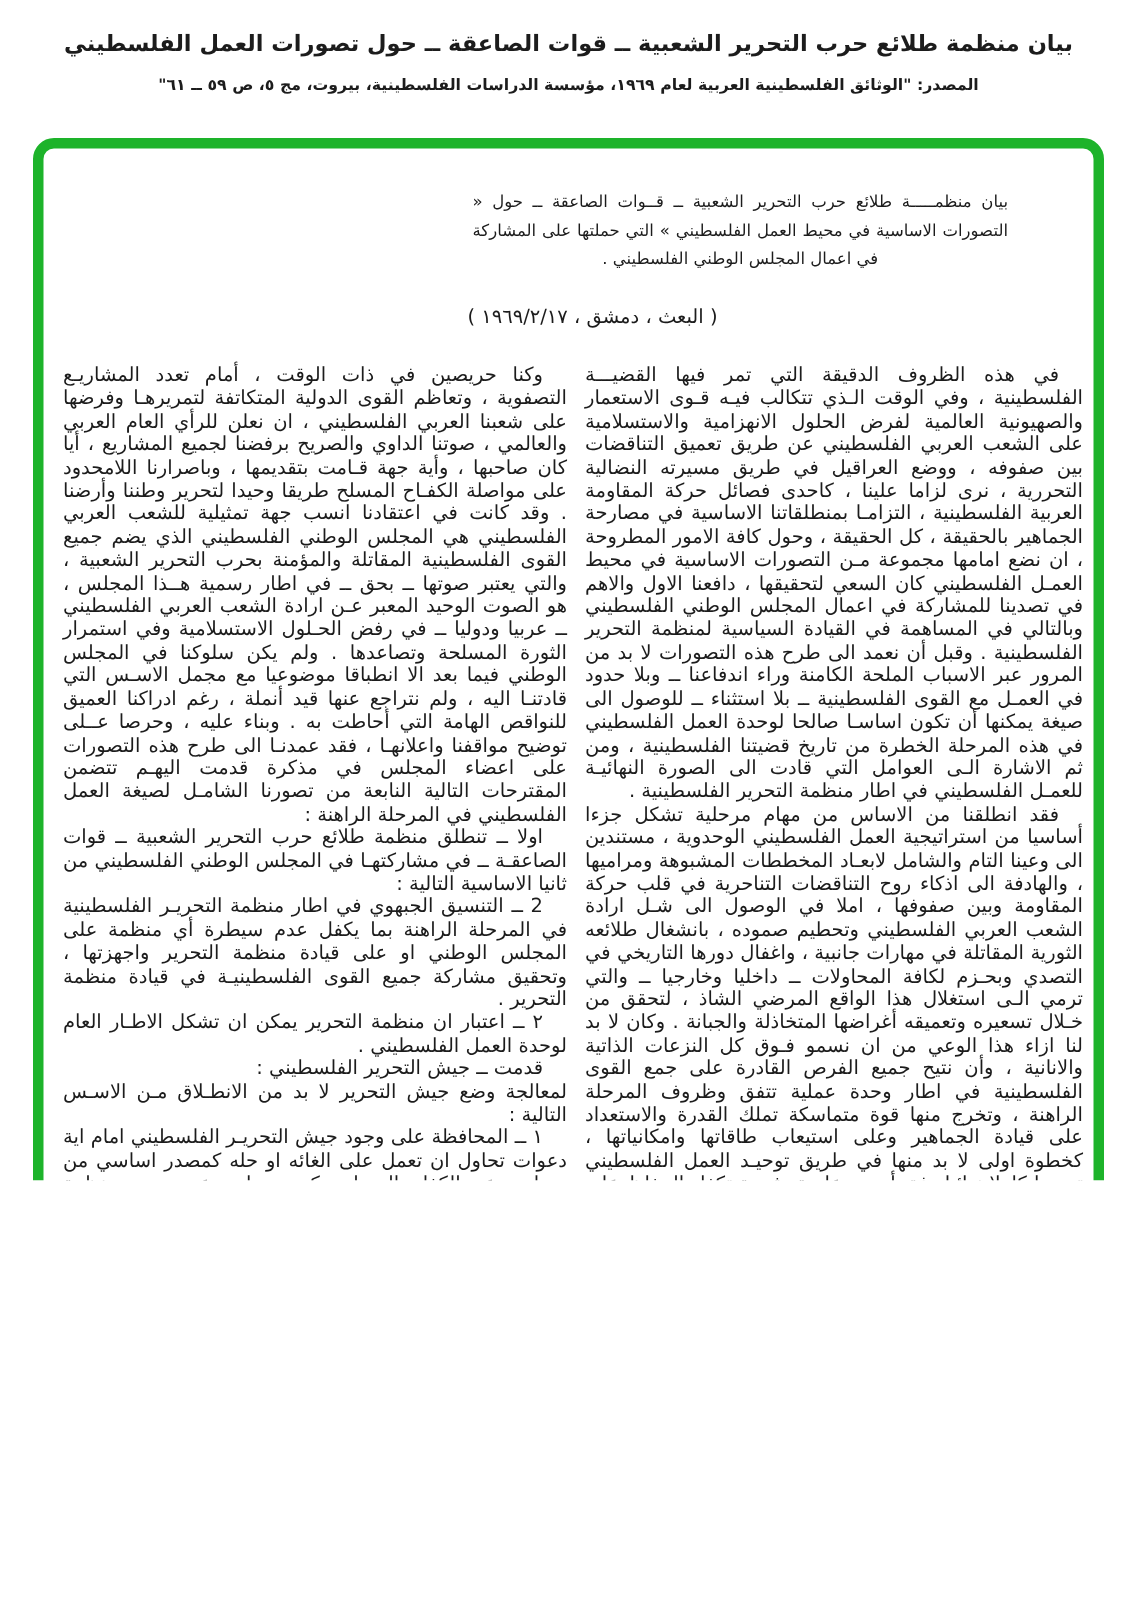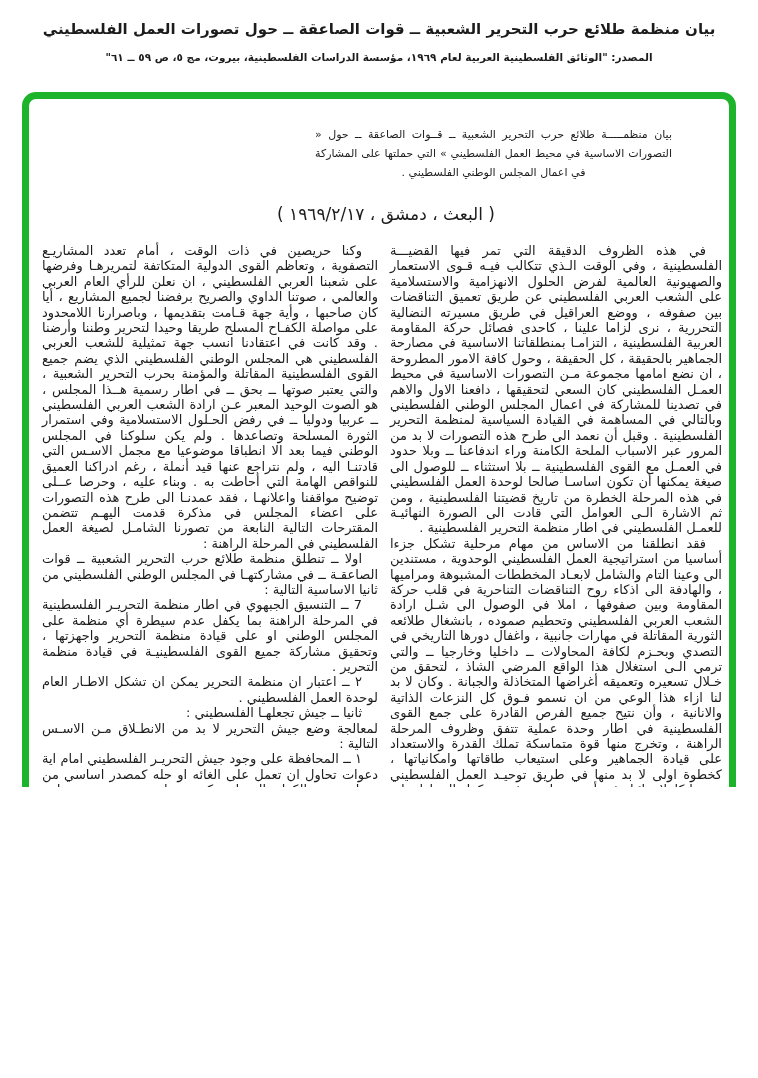--- a/index.html
+++ b/index.html
@@ -37,21 +37,21 @@
     background:var(--paper);
   }
   .doc-heading{
     position:absolute;top:26px;right:57px;width:357px;
     font-size:11px;font-weight:normal;line-height:19px;
     text-align:justify;text-align-last:center;
     direction:rtl;
   }
   .doc-dateline{
     position:absolute;top:105px;left:266px;width:200px;
-    font-size:17px;
+    font-size:13px;
     text-align:center;
     direction:rtl;
     white-space:nowrap;
   }
   .col{
     position:absolute;top:144px;
     font-size:13px;line-height:15.4px;
     text-align:justify;
     direction:rtl;
   }
@@ -79,23 +79,23 @@
     <div class="doc-dateline">( البعث ، دمشق ، ١٩٦٩/٢/١٧ )</div>
 
     <div class="col col-right">
       <p>في هذه الظروف الدقيقة التي تمر فيها القضيـــة الفلسطينية ، وفي الوقت الـذي تتكالب فيـه قـوى الاستعمار والصهيونية العالمية لفرض الحلول الانهزامية والاستسلامية على الشعب العربي الفلسطيني عن طريق تعميق التناقضات بين صفوفه ، ووضع العراقيل في طريق مسيرته النضالية التحررية ، نرى لزاما علينا ، كاحدى فصائل حركة المقاومة العربية الفلسطينية ، التزامـا بمنطلقاتنا الاساسية في مصارحة الجماهير بالحقيقة ، كل الحقيقة ، وحول كافة الامور المطروحة ، ان نضع امامها مجموعة مـن التصورات الاساسية في محيط العمـل الفلسطيني كان السعي لتحقيقها ، دافعنا الاول والاهم في تصدينا للمشاركة في اعمال المجلس الوطني الفلسطيني وبالتالي في المساهمة في القيادة السياسية لمنظمة التحرير الفلسطينية . وقبل أن نعمد الى طرح هذه التصورات لا بد من المرور عبر الاسباب الملحة الكامنة وراء اندفاعنا ــ وبلا حدود في العمـل مع القوى الفلسطينية ــ بلا استثناء ــ للوصول الى صيغة يمكنها أن تكون اساسـا صالحا لوحدة العمل الفلسطيني في هذه المرحلة الخطرة من تاريخ قضيتنا الفلسطينية ، ومن ثم الاشارة الـى العوامل التي قادت الى الصورة النهائيـة للعمـل الفلسطيني في اطار منظمة التحرير الفلسطينية .</p>
       <p>فقد انطلقنا من الاساس من مهام مرحلية تشكل جزءا أساسيا من استراتيجية العمل الفلسطيني الوحدوية ، مستندين الى وعينا التام والشامل لابعـاد المخططات المشبوهة ومراميها ، والهادفة الى اذكاء روح التناقضات التناحرية في قلب حركة المقاومة وبين صفوفها ، املا في الوصول الى شـل ارادة الشعب العربي الفلسطيني وتحطيم صموده ، بانشغال طلائعه الثورية المقاتلة في مهارات جانبية ، واغفال دورها التاريخي في التصدي وبحـزم لكافة المحاولات ــ داخليا وخارجيا ــ والتي ترمي الـى استغلال هذا الواقع المرضي الشاذ ، لتحقق من خـلال تسعيره وتعميقه أغراضها المتخاذلة والجبانة . وكان لا بد لنا ازاء هذا الوعي من ان نسمو فـوق كل النزعات الذاتية والانانية ، وأن نتيح جميع الفرص القادرة على جمع القوى الفلسطينية في اطار وحدة عملية تتفق وظروف المرحلة الراهنة ، وتخرج منها قوة متماسكة تملك القدرة والاستعداد على قيادة الجماهير وعلى استيعاب طاقاتها وامكانياتها ، كخطوة اولى لا بد منها في طريق توحيـد العمل الفلسطيني توحيدا كاملا نهائيا وفق أسس علمية وثورية تكفل الحفاظ على هذه الوحدة ، وتتيح لهـا مجالات النمو والتعاظم ، ولا تجعلهـا عرضة للتمزق والتناقض أمام تصاعد مهامها ، وارتفاع منسـوب الاخطار المحيقة بها في المرحلة القادمة .</p>
     </div>
 
     <div class="col col-left">
       <p>وكنا حريصين في ذات الوقت ، أمام تعدد المشاريـع التصفوية ، وتعاظم القوى الدولية المتكاتفة لتمريرهـا وفرضها على شعبنا العربي الفلسطيني ، ان نعلن للرأي العام العربي والعالمي ، صوتنا الداوي والصريح برفضنا لجميع المشاريع ، أيا كان صاحبها ، وأية جهة قـامت بتقديمها ، وباصرارنا اللامحدود على مواصلة الكفـاح المسلح طريقا وحيدا لتحرير وطننا وأرضنا . وقد كانت في اعتقادنا انسب جهة تمثيلية للشعب العربي الفلسطيني هي المجلس الوطني الفلسطيني الذي يضم جميع القوى الفلسطينية المقاتلة والمؤمنة بحرب التحرير الشعبية ، والتي يعتبر صوتها ــ بحق ــ في اطار رسمية هــذا المجلس ، هو الصوت الوحيد المعبر عـن ارادة الشعب العربي الفلسطيني ــ عربيا ودوليا ــ في رفض الحـلول الاستسلامية وفي استمرار الثورة المسلحة وتصاعدها . ولم يكن سلوكنا في المجلس الوطني فيما بعد الا انطباقا موضوعيا مع مجمل الاسـس التي قادتنـا اليه ، ولم نتراجع عنها قيد أنملة ، رغم ادراكنا العميق للنواقص الهامة التي أحاطت به . وبناء عليه ، وحرصا عــلى توضيح مواقفنا واعلانهـا ، فقد عمدنـا الى طرح هذه التصورات على اعضاء المجلس في مذكرة قدمت اليهـم تتضمن المقترحات التالية النابعة من تصورنا الشامـل لصيغة العمل الفلسطيني في المرحلة الراهنة :</p>
       <p>اولا ــ تنطلق منظمة طلائع حرب التحرير الشعبية ــ قوات الصاعقـة ــ في مشاركتهـا في المجلس الوطني الفلسطيني من ثانيا الاساسية التالية :</p>
-      <p>7 ــ التنسيق الجبهوي في اطار منظمة التحريـر الفلسطينية في المرحلة الراهنة بما يكفل عدم سيطرة أي منظمة على المجلس الوطني او على قيادة منظمة التحرير واجهزتها ، وتحقيق مشاركة جميع القوى الفلسطينيـة في قيادة منظمة التحرير .</p>
+      <p>2 ــ التنسيق الجبهوي في اطار منظمة التحريـر الفلسطينية في المرحلة الراهنة بما يكفل عدم سيطرة أي منظمة على المجلس الوطني او على قيادة منظمة التحرير واجهزتها ، وتحقيق مشاركة جميع القوى الفلسطينيـة في قيادة منظمة التحرير .</p>
       <p>٢ ــ اعتبار ان منظمة التحرير يمكن ان تشكل الاطـار العام لوحدة العمل الفلسطيني .</p>
-      <p>ثانيا ــ جيش تجعلهـا الفلسطيني :</p>
+      <p>قدمت ــ جيش التحرير الفلسطيني :</p>
       <p class="no-indent">لمعالجة وضع جيش التحرير لا بد من الانطـلاق مـن الاسـس التالية :</p>
       <p>١ ــ المحافظة على وجود جيش التحريـر الفلسطيني امام اية دعوات تحاول ان تعمل على الغائه او حله كمصدر اساسي من مصادر دعم الكفاح المسلح وكمعبر مادي عـن وجود منظمة التحرير الفلسطينية .</p>
     </div>
 
   </div>
 
   <div class="page-number">١</div>
 
 </div>
 

